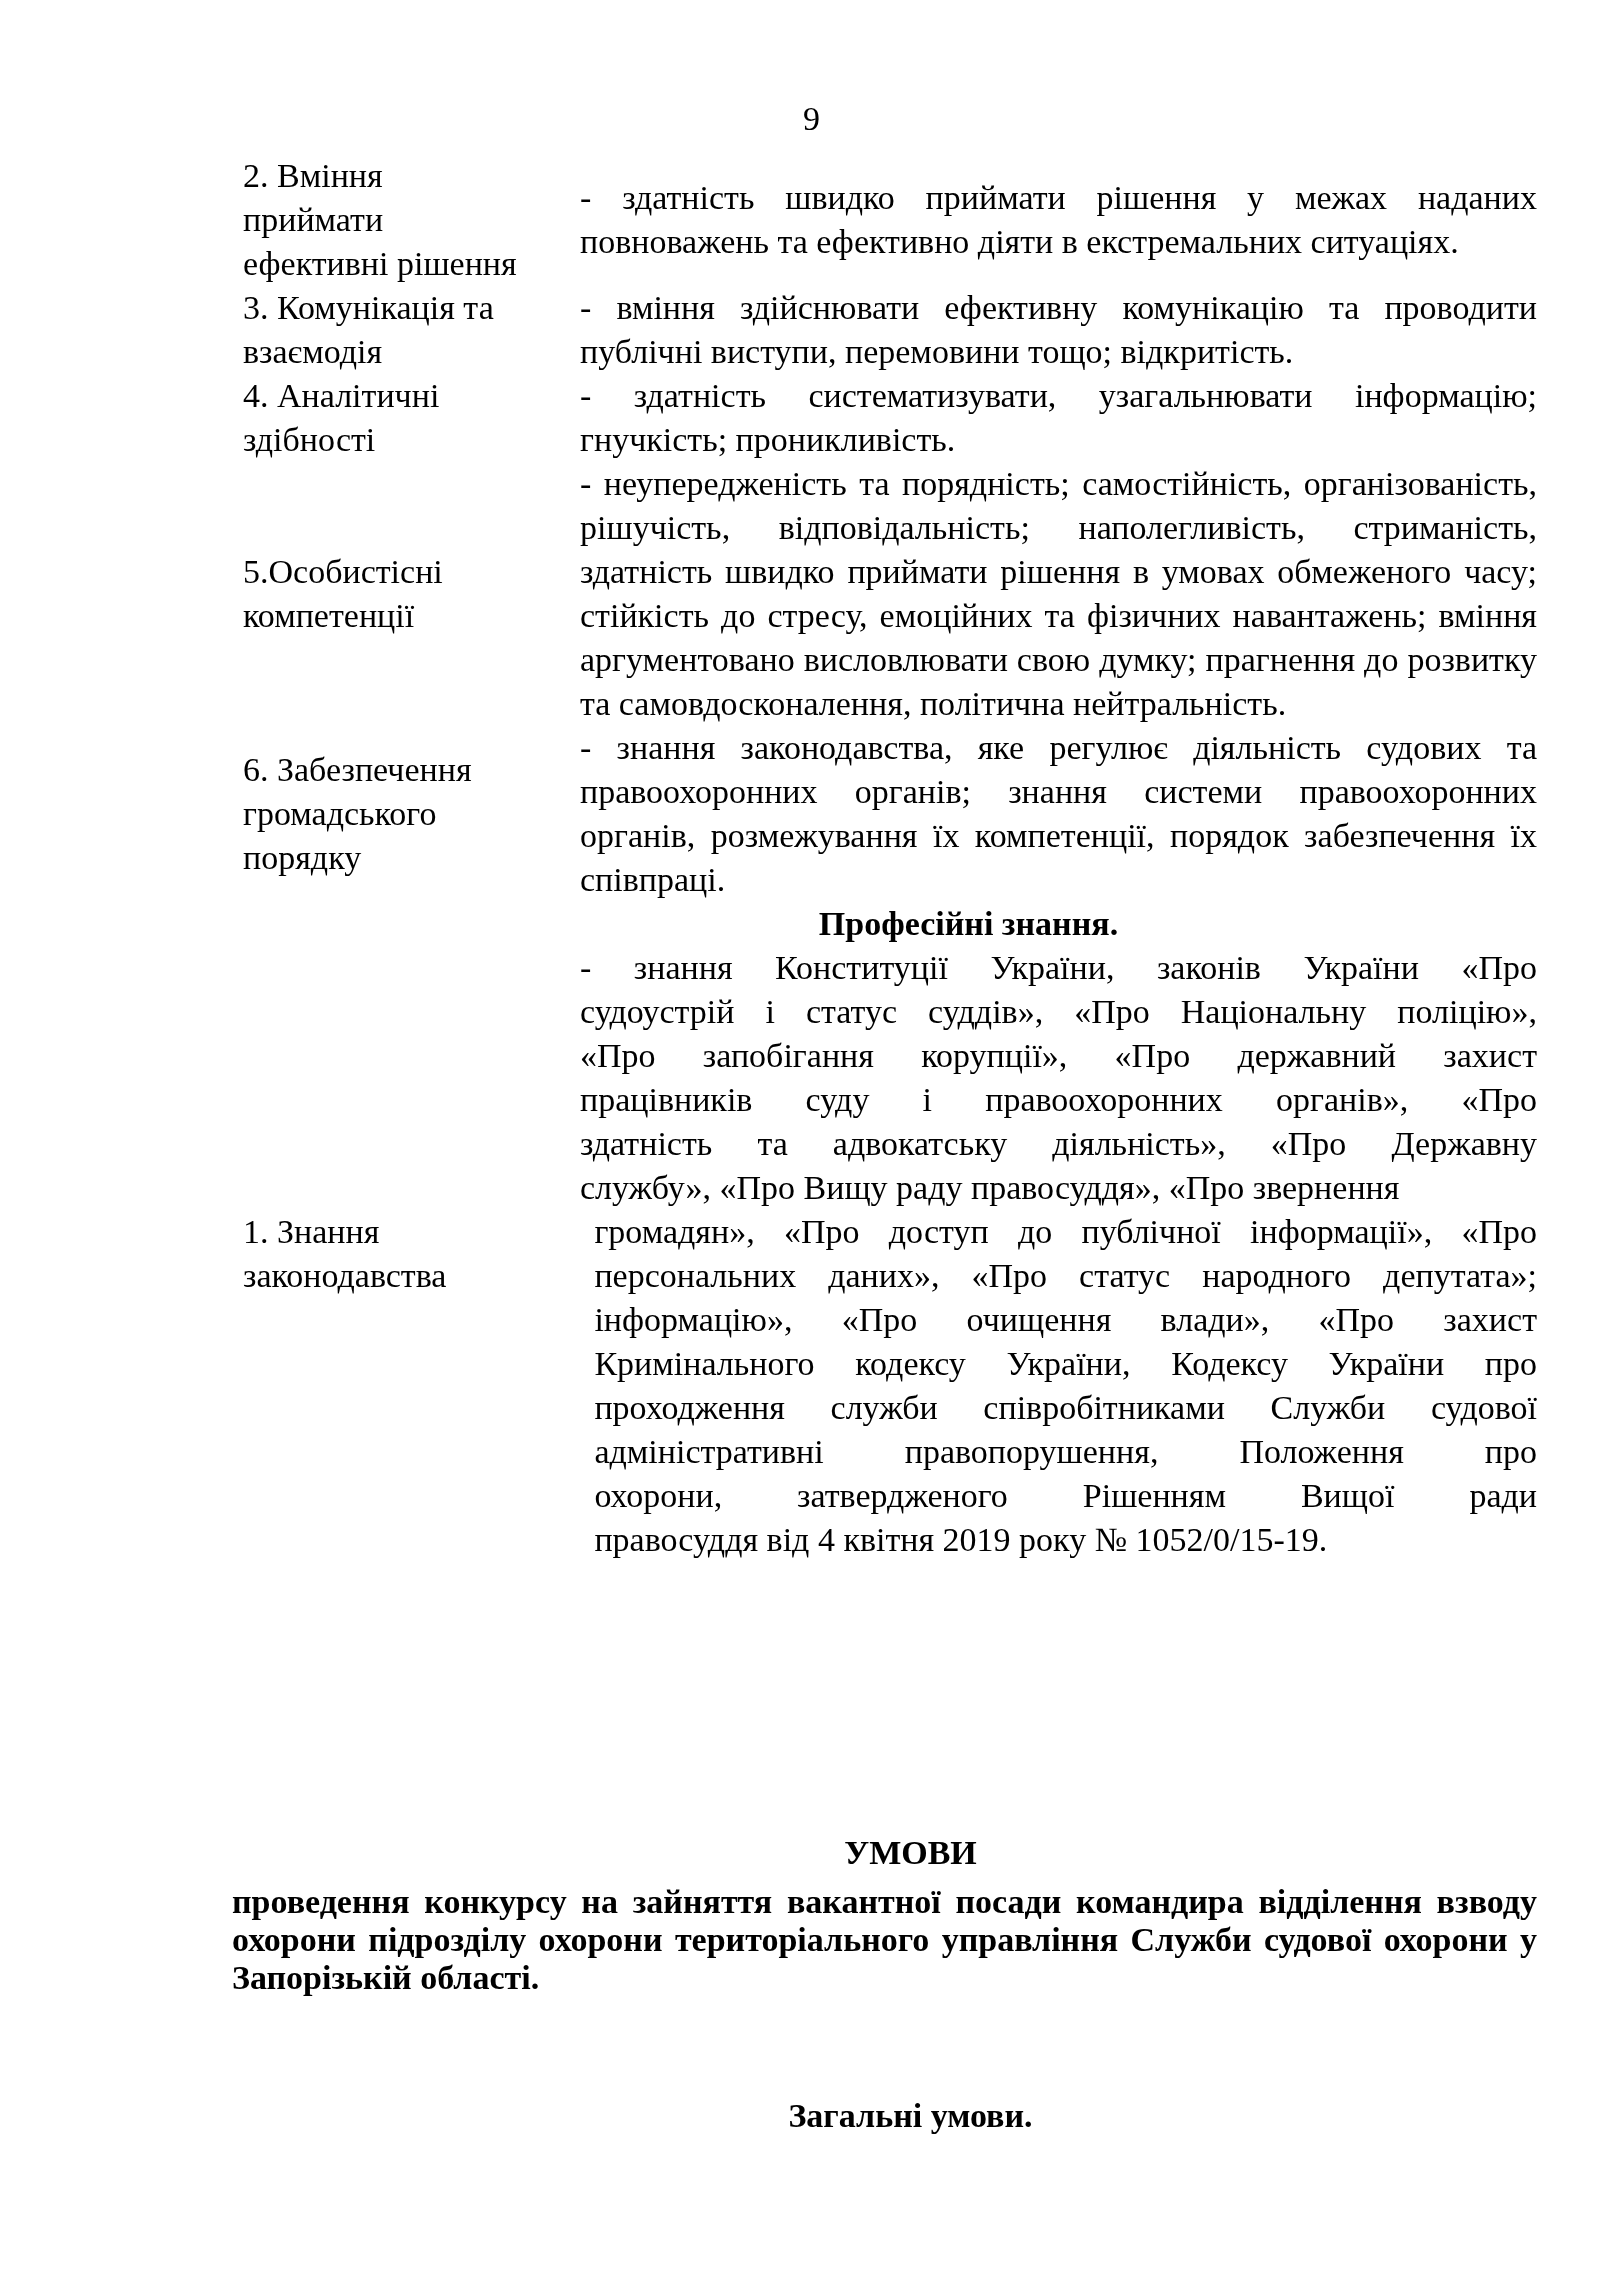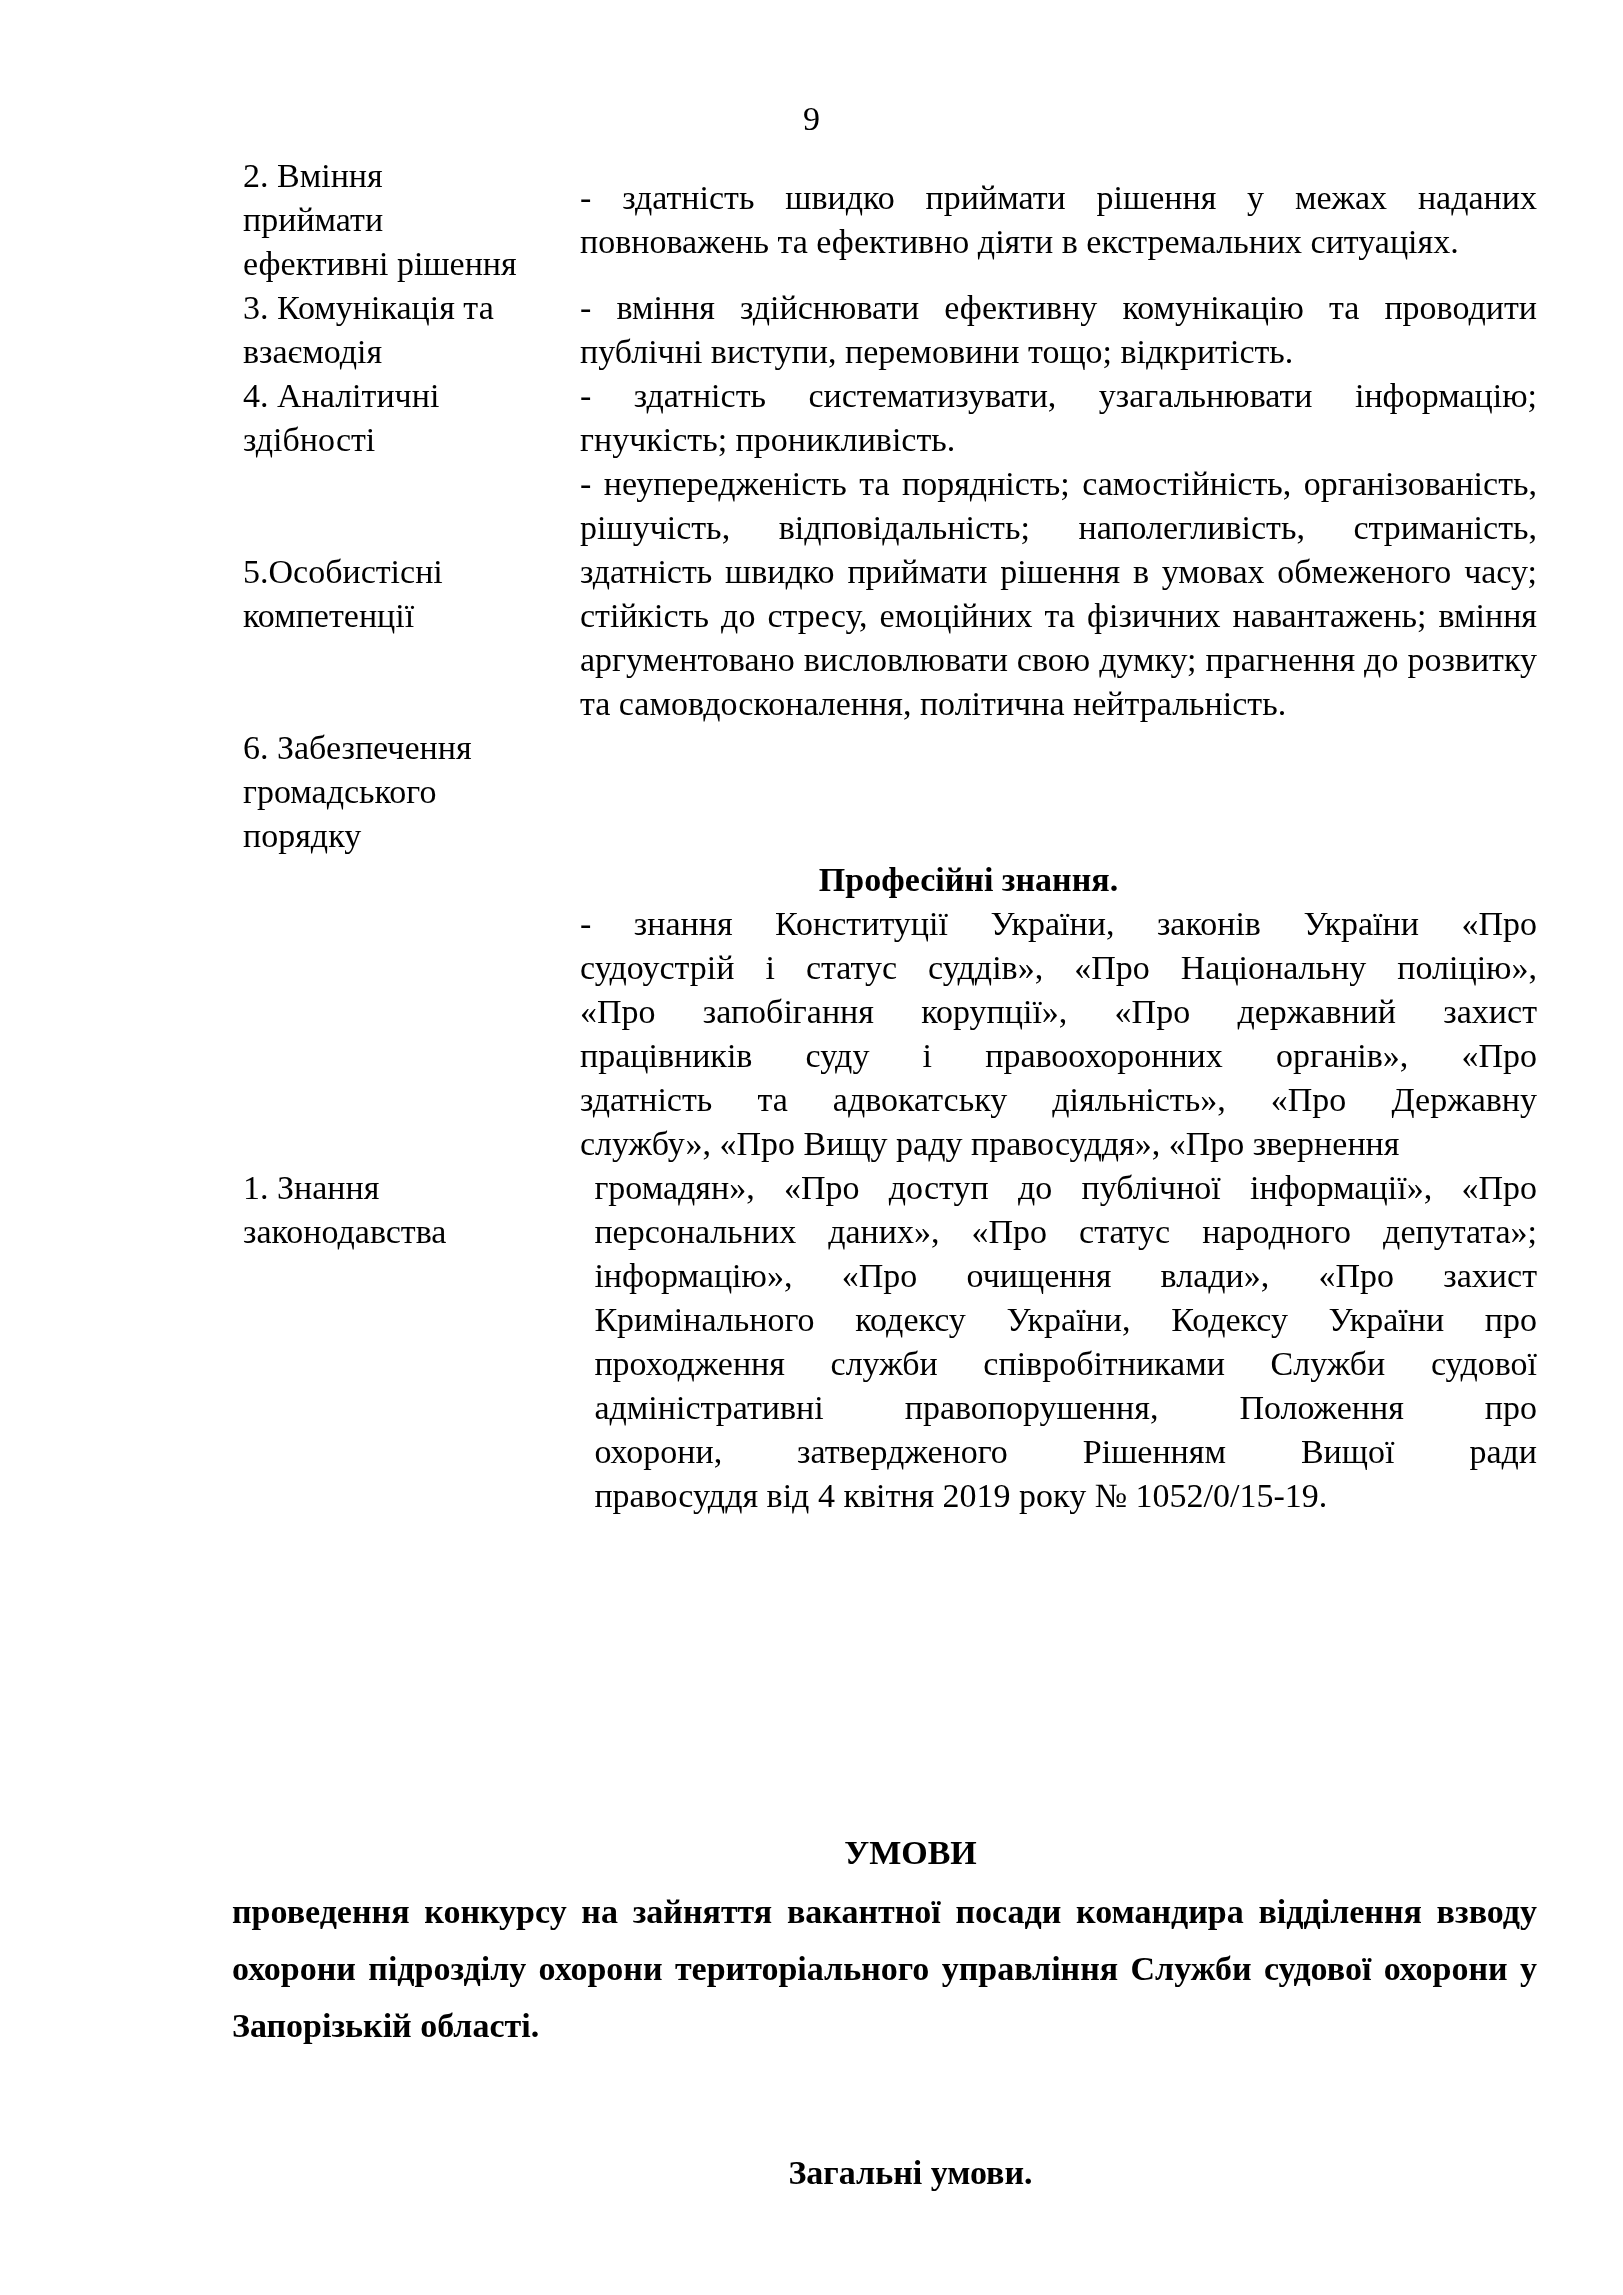--- a/index.html
+++ b/index.html
@@ -74,21 +74,21 @@
     .conditions .title {
       text-align: center;
       font-weight: bold;
       padding-left: 52px;
       margin-bottom: 8px;
     }
     .conditions .subtitle {
       font-weight: bold;
       text-align: justify;
       text-align-last: left;
-      line-height: 57px;
+      line-height: 38px;
     }
     .conditions .general {
       text-align: center;
       font-weight: bold;
       margin-top: 97px;
       padding-left: 52px;
     }
   </style>
 </head>
 <body>
@@ -119,20 +119,21 @@
   <div class="row">
     <div class="label">5.Особистісні
 компетенції</div>
     <div class="desc">- неупередженість та порядність; самостійність, організованість, рішучість, відповідальність; наполегливість, стриманість, здатність швидко приймати рішення в умовах обмеженого часу; стійкість до стресу, емоційних та фізичних навантажень; вміння аргументовано висловлювати свою думку; прагнення до розвитку та самовдосконалення, політична нейтральність.</div>
   </div>
 
   <div class="row">
     <div class="label">6. Забезпечення
 громадського
 порядку</div>
+    <div class="desc">- знання законодавства, яке регулює діяльність судових та правоохоронних органів; знання системи правоохоронних органів, розмежування їх компетенції, порядок забезпечення їх співпраці.</div>
   </div>
 
   <div class="section-heading">Професійні знання.</div>
 
   <div class="row law">
     <div class="label">1. Знання
 законодавства</div>
     <div class="desc">
       <span class="line">- знання Конституції України, законів України «Про</span>
       <span class="line">судоустрій і статус суддів», «Про Національну поліцію»,</span>

